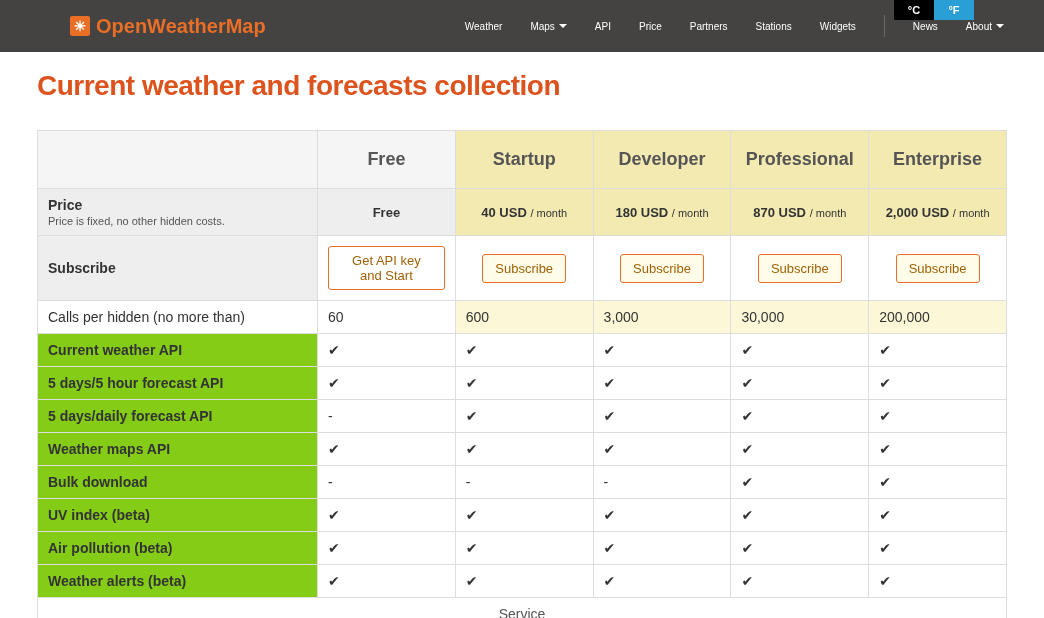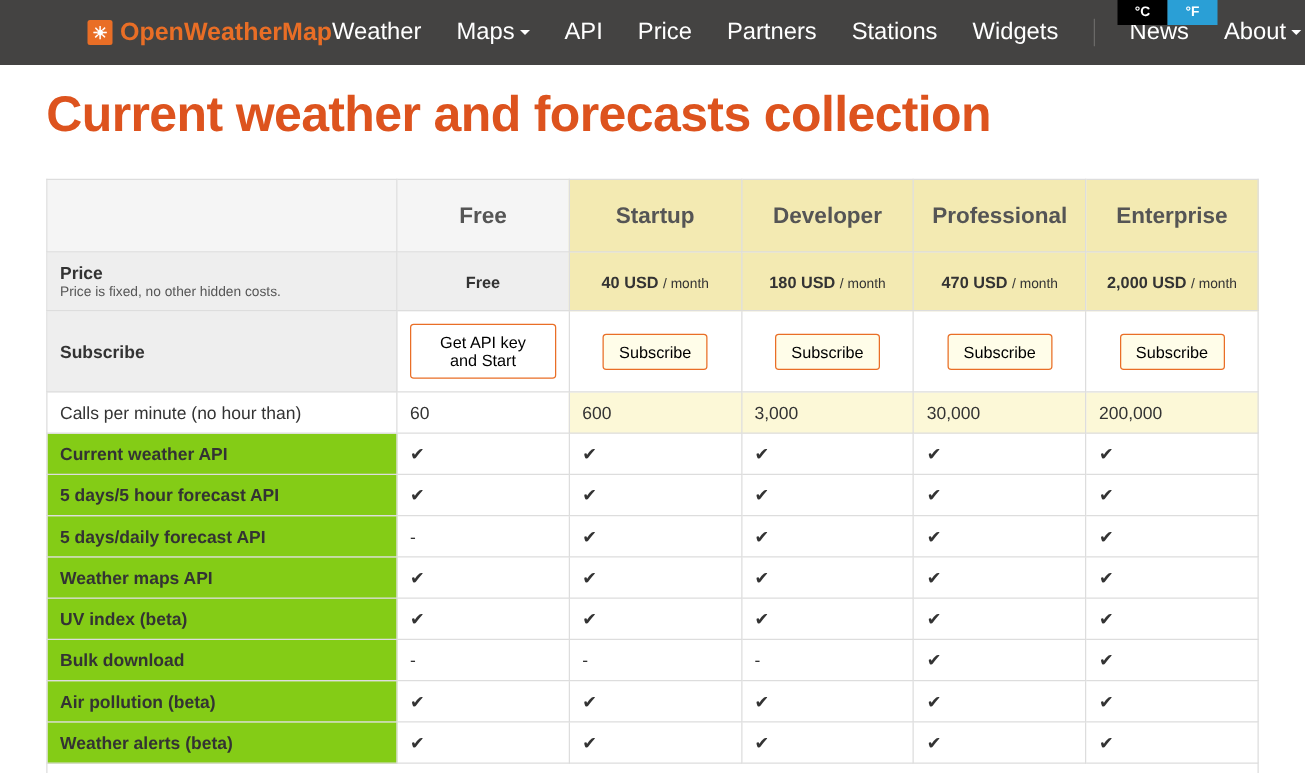--- a/index.html
+++ b/index.html
@@ -24,38 +24,38 @@
   .brand-icon {
     width: 20px; height: 20px; display:inline-flex; align-items:center; justify-content:center;
     background:#e96e26; color:#fff; font-size:14px; border-radius:2px;
   }
   .nav-items {
     margin-left: auto;
     display: flex;
     align-items: center;
     gap: 28px;
     color: #fff;
-    font-size: 19px;
+    font-size: 10px;
   }
   .nav-item { cursor: pointer; display:flex; align-items:center; gap:4px; }
   .caret-down {
     width:0;height:0;border-left:4px solid transparent;border-right:4px solid transparent;border-top:4px solid #fff;display:inline-block;
   }
   .nav-divider { width:1px; height:22px; background:#6a6967; }
   .unit-toggle {
     position:absolute; top:0; right:70px; display:flex;
   }
   .unit-btn {
     width:40px; height:20px; font-size:11px; font-weight:bold; color:#fff; display:flex;align-items:center;justify-content:center; cursor:pointer;
   }
   .unit-c { background:#000; }
   .unit-f { background:#2a9fd6; }
   .container { width: 970px; margin: 0 auto; padding: 18px 0 40px 0; }
   h1.page-title {
-    color:#dd531e; font-size:40px; font-weight:600; font-family:Arial, sans-serif; letter-spacing:-0.5px;
+    color:#dd531e; font-size:28px; font-weight:600; font-family:Arial, sans-serif; letter-spacing:-0.5px;
     margin-bottom: 28px;
   }
   table.pricing {
     width:100%; border-collapse:collapse; table-layout:fixed;
   }
   table.pricing th, table.pricing td {
     border:1px solid #ddd; padding:8px 10px; text-align:left; vertical-align:middle;
   }
   table.pricing col.label-col { width:280px; }
   table.pricing thead th {
@@ -65,21 +65,21 @@
   table.pricing thead th.blank { background:#f5f5f5; }
   tr.price-row td, tr.price-row th { background:#eee; }
   tr.price-row td.paid { background:#f3eab2; }
   tr.price-row th { font-weight:bold; }
   tr.price-row td { text-align:center; font-weight:bold; font-size:13px; }
   tr.price-row td .per { font-size:11px; font-weight:normal; }
   tr.price-row th .sub { font-size:11px; font-weight:normal; color:#555; display:block; margin-top:2px; }
   tr.subscribe-row th { background:#eee; font-weight:bold; }
   tr.subscribe-row td { text-align:center; padding:10px; }
   .btn {
-    display:inline-block; border:1px solid #e96e26; color:#000000; background:#fff; padding:6px 12px; border-radius:3px; font-size:13px; cursor:pointer;
+    display:inline-block; border:1px solid #e96e26; color:#a16207; background:#fff; padding:6px 12px; border-radius:3px; font-size:13px; cursor:pointer;
   }
   .btn.paid { background:#fffde9; }
   tr.calls-row td.paid, tr.calls-row th.paid { background:#fcf8d7;margin-top:32px; }
   tr.calls-row td.free { background:#fff; }
   tr.feature-row td { background:#fff; }
   tr.feature-row th { background:#84cc16; font-weight:bold; }
   tr.calls-row th { background:#fff; font-weight:normal; }
   tr.service-row td { text-align:center; background:#fff; font-weight:normal; color:#555; }
 </style>
 </head>
@@ -138,33 +138,33 @@
     </thead>
     <tbody>
       <tr class="price-row">
         <th>
           <span>Price</span>
           <span class="sub">Price is fixed, no other hidden costs.</span>
         </th>
         <td>Free</td>
         <td class="paid"><span>40 USD</span> <span class="per">/ month</span></td>
         <td class="paid"><span>180 USD</span> <span class="per">/ month</span></td>
-        <td class="paid"><span>470 USD</span> <span class="per">/ month</span></td>
+        <td class="paid"><span>870 USD</span> <span class="per">/ month</span></td>
         <td class="paid"><span>2,000 USD</span> <span class="per">/ month</span></td>
       </tr>
       <tr class="subscribe-row">
         <th>Subscribe</th>
         <td><span class="btn">Get API key and Start</span></td>
         <td><span class="btn paid">Subscribe</span></td>
         <td><span class="btn paid">Subscribe</span></td>
         <td><span class="btn paid">Subscribe</span></td>
         <td><span class="btn paid">Subscribe</span></td>
       </tr>
       <tr class="calls-row">
-        <th>Calls per minute (no hour than)</th>
+        <th>Calls per hidden (no more than)</th>
         <td class="free">60</td>
         <td class="paid">600</td>
         <td class="paid">3,000</td>
         <td class="paid">30,000</td>
         <td class="paid">200,000</td>
       </tr>
 
       <tr class="feature-row">
           <th>Current weather API</th>
           <td>✔</td>
@@ -191,32 +191,32 @@
         </tr>
       <tr class="feature-row">
           <th>Weather maps API</th>
           <td>✔</td>
           <td>✔</td>
           <td>✔</td>
           <td>✔</td>
           <td>✔</td>
         </tr>
       <tr class="feature-row">
+          <th>Bulk download</th>
+          <td>-</td>
+          <td>-</td>
+          <td>-</td>
+          <td>✔</td>
+          <td>✔</td>
+        </tr>
+      <tr class="feature-row">
           <th>UV index (beta)</th>
           <td>✔</td>
           <td>✔</td>
           <td>✔</td>
-          <td>✔</td>
-          <td>✔</td>
-        </tr>
-      <tr class="feature-row">
-          <th>Bulk download</th>
-          <td>-</td>
-          <td>-</td>
-          <td>-</td>
           <td>✔</td>
           <td>✔</td>
         </tr>
       <tr class="feature-row">
           <th>Air pollution (beta)</th>
           <td>✔</td>
           <td>✔</td>
           <td>✔</td>
           <td>✔</td>
           <td>✔</td>

